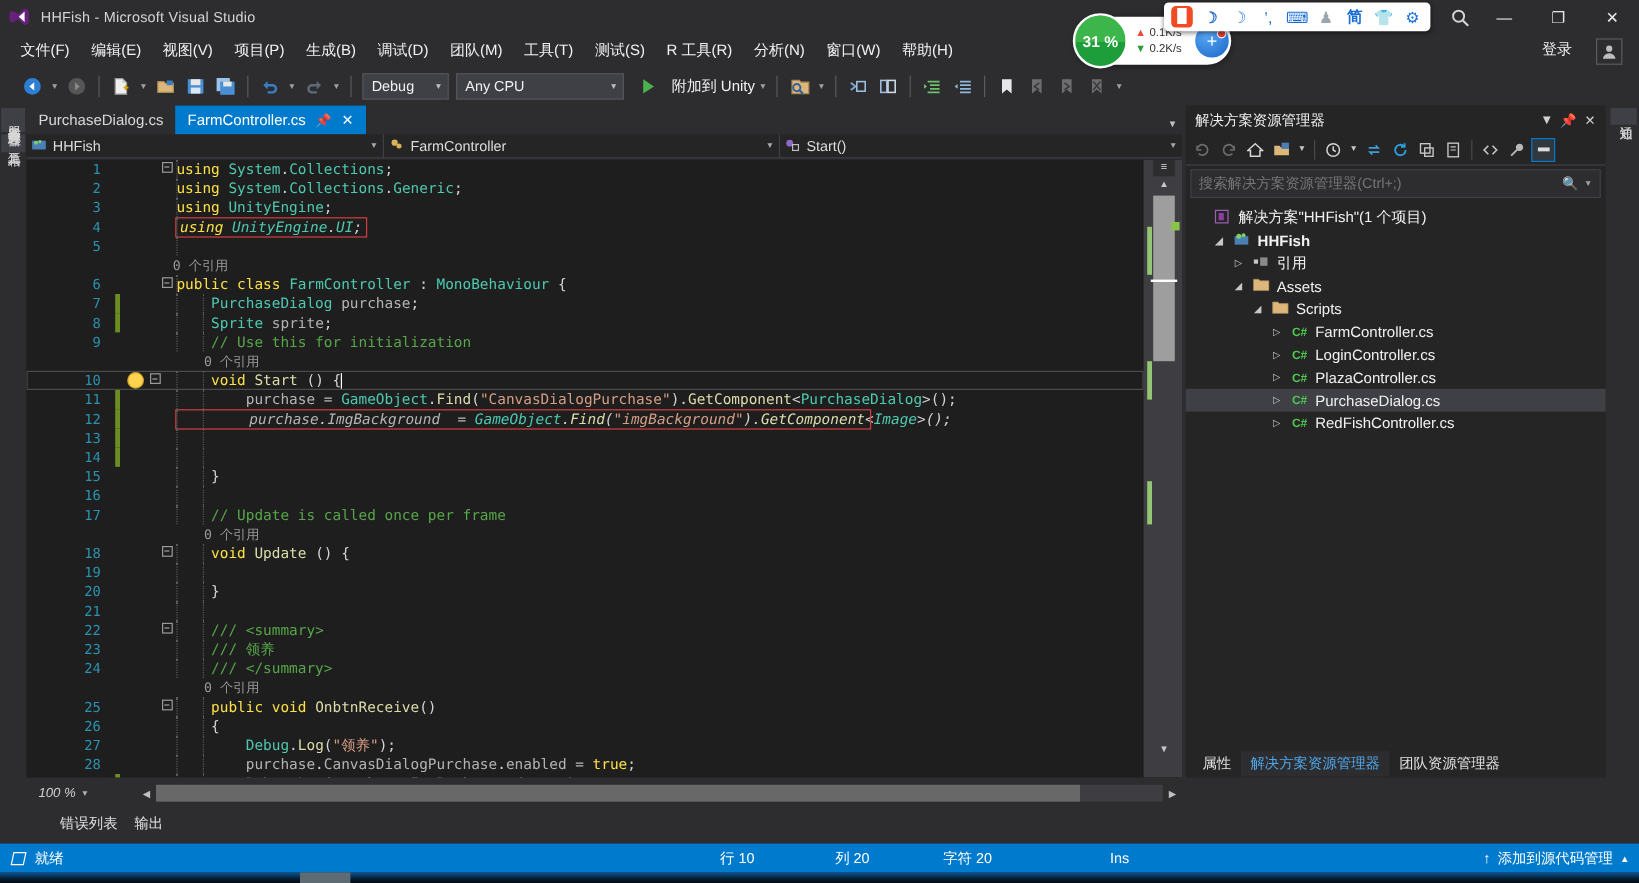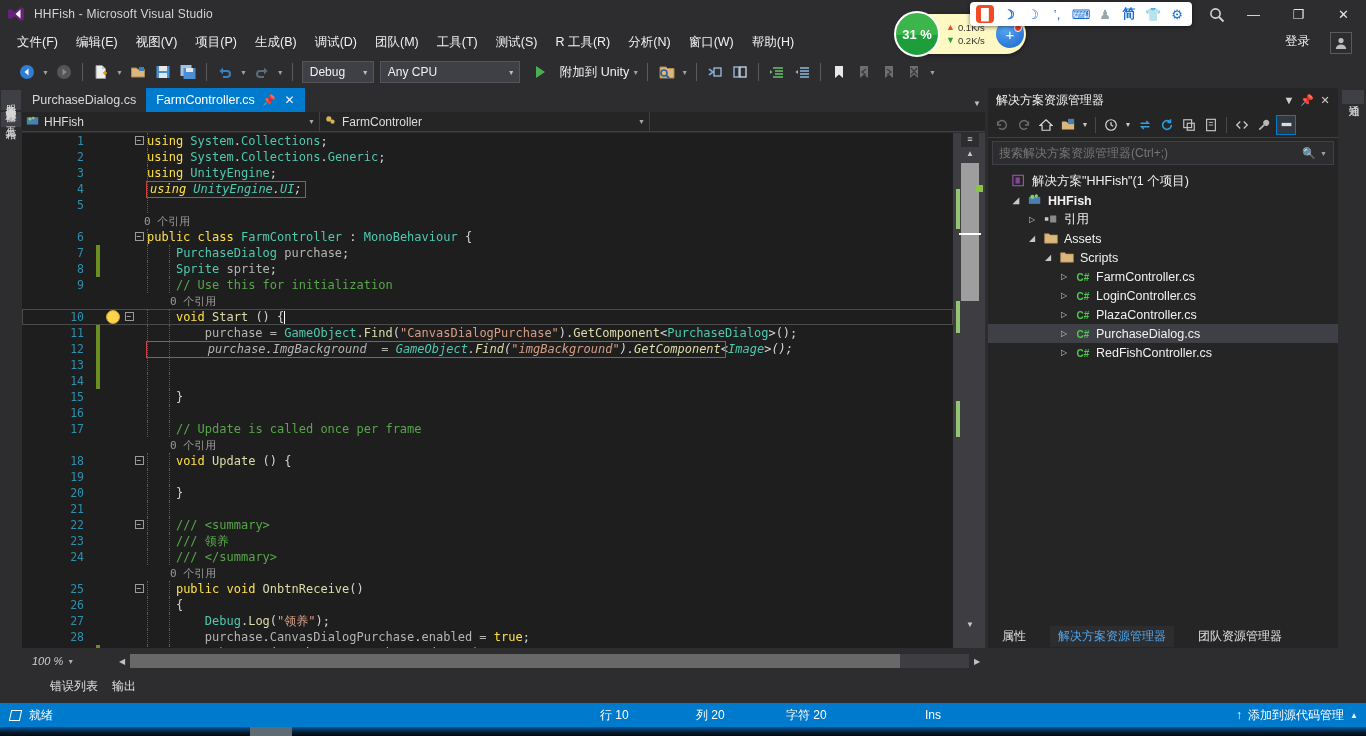--- a/index.html
+++ b/index.html
@@ -53,21 +53,21 @@
     background: #ffffff; border-radius: 4px;
     display: flex; align-items: center; padding: 0 6px; gap: 6px;
     box-shadow: 0 1px 4px rgba(0,0,0,.5); z-index: 40;
   }
   .ime-ico { width: 18px; height: 18px; display: flex; align-items: center; justify-content: center;
              font-size: 13px; color: #1a6fd4; }
   .ime-logo { width: 18px; height: 18px; background: #f04b24; border-radius: 4px;
               display:flex; align-items:center; justify-content:center; color:#fff; font-size:11px; font-weight:bold;}
   .net-pill {
     position: absolute; top: 14px; left: 896px; width: 130px; height: 40px;
-    background: #fef9c3; border-radius: 20px; display: flex; align-items: center;
+    background: #ffffff; border-radius: 20px; display: flex; align-items: center;
     box-shadow: 0 1px 5px rgba(0,0,0,.45); z-index: 30;
   }
   .cpu-circle {
     position: absolute; left: -2px; top: -3px; width: 46px; height: 46px; border-radius: 50%;
     background: linear-gradient(to bottom, #3cb54a 0%, #3cb54a 52%, #1e9e3a 52%, #1e9e3a 100%);
     border: 2px solid #fff; display: flex; align-items: center; justify-content: center;
     color: #fff; font-size: 13px; font-weight: bold; z-index: 31;
   }
   .net-rates { margin-left: 50px; font-size: 9.5px; color: #333; line-height: 13px; }
   .net-row { display: flex; align-items: center; gap: 3px; }
@@ -283,21 +283,21 @@
   .tr {
     height: 19px; display: flex; align-items: center; gap: 5px; padding-left: 6px;
     white-space: nowrap;
   }
   .tr.sel { background: #3f3f46; }
   .tr .exp { width: 12px; text-align: center; font-size: 8px; color: #c8c8c8; }
   .tr .ico { width: 16px; text-align: center; font-size: 11px; }
   .tr.bold { font-weight: bold; }
   .se-bottom-tabs {
     position: absolute; bottom: 0; left: 0; width: 350px; height: 24px;
-    display: flex; align-items: center; gap: 16px; font-size: 12px; padding-left: 6px;
+    display: flex; align-items: center; gap: 0px; font-size: 12px; padding-left: 6px;
   }
   .sbt { padding: 2px 8px; color: #e0e0e0; }
   .sbt.active { color: #4ea6ea; background: #2d2d30; }
 
   
   .statusbar {
     position: absolute; top: 703px; left: 0; width: 1366px; height: 24px;
     background: #007acc; display: flex; align-items: center; color: #fff; font-size: 12px;
   }
   .sb-ready { display: flex; align-items: center; gap: 8px; padding-left: 10px; }
@@ -579,20 +579,32 @@
     </div>
     <div class="nav-combo" style="width:330px;">
       <span class="nc-left">
         <span>
           <svg width="13" height="13" viewBox="0 0 16 16">
               <circle cx="6" cy="6" r="3.2" fill="#d8b158"></circle>
               <circle cx="10.5" cy="9.5" r="2.6" fill="#d8b158"></circle>
             </svg>
         </span>
         <span>FarmController</span>
+      </span>
+      <span class="nc-caret">▼</span>
+    </div>
+    <div class="nav-combo" style="width:335px;border-right:0;">
+      <span class="nc-left">
+        <span>
+          <svg width="13" height="13" viewBox="0 0 16 16">
+              <path d="M5 3a3.5 3.5 0 1 1 0 7a3.5 3.5 0 0 1 0-7z" fill="#8f67c9"></path>
+              <rect x="8" y="8" width="6" height="6" fill="none" stroke="#c0c0c0" stroke-width="1.2"></rect>
+            </svg>
+        </span>
+        <span>Start()</span>
       </span>
       <span class="nc-caret">▼</span>
     </div>
   </div>
 
   <div class="editor">
     <div class="code-area" id="code-area">
         <div class="ln"><span class="num">1</span><span class="glyphbar" style="left: 110px;"><span class="outline-box">−</span></span><span style="margin-left: 25px;"><span class="k">using </span><span class="t">System</span><span class="p">.</span><span class="t">Collections</span><span class="p">;</span></span><span class="indentline" style="left: 125px;"></span></div>
         <div class="ln"><span class="num">2</span><span style="margin-left: 25px;"><span class="k">using </span><span class="t">System</span><span class="p">.</span><span class="t">Collections</span><span class="p">.</span><span class="t">Generic</span><span class="p">;</span></span><span class="indentline" style="left: 125px;"></span></div>
         <div class="ln"><span class="num">3</span><span style="margin-left: 25px;"><span class="k">using </span><span class="t">UnityEngine</span><span class="p">;</span></span><span class="indentline" style="left: 125px;"></span></div>

